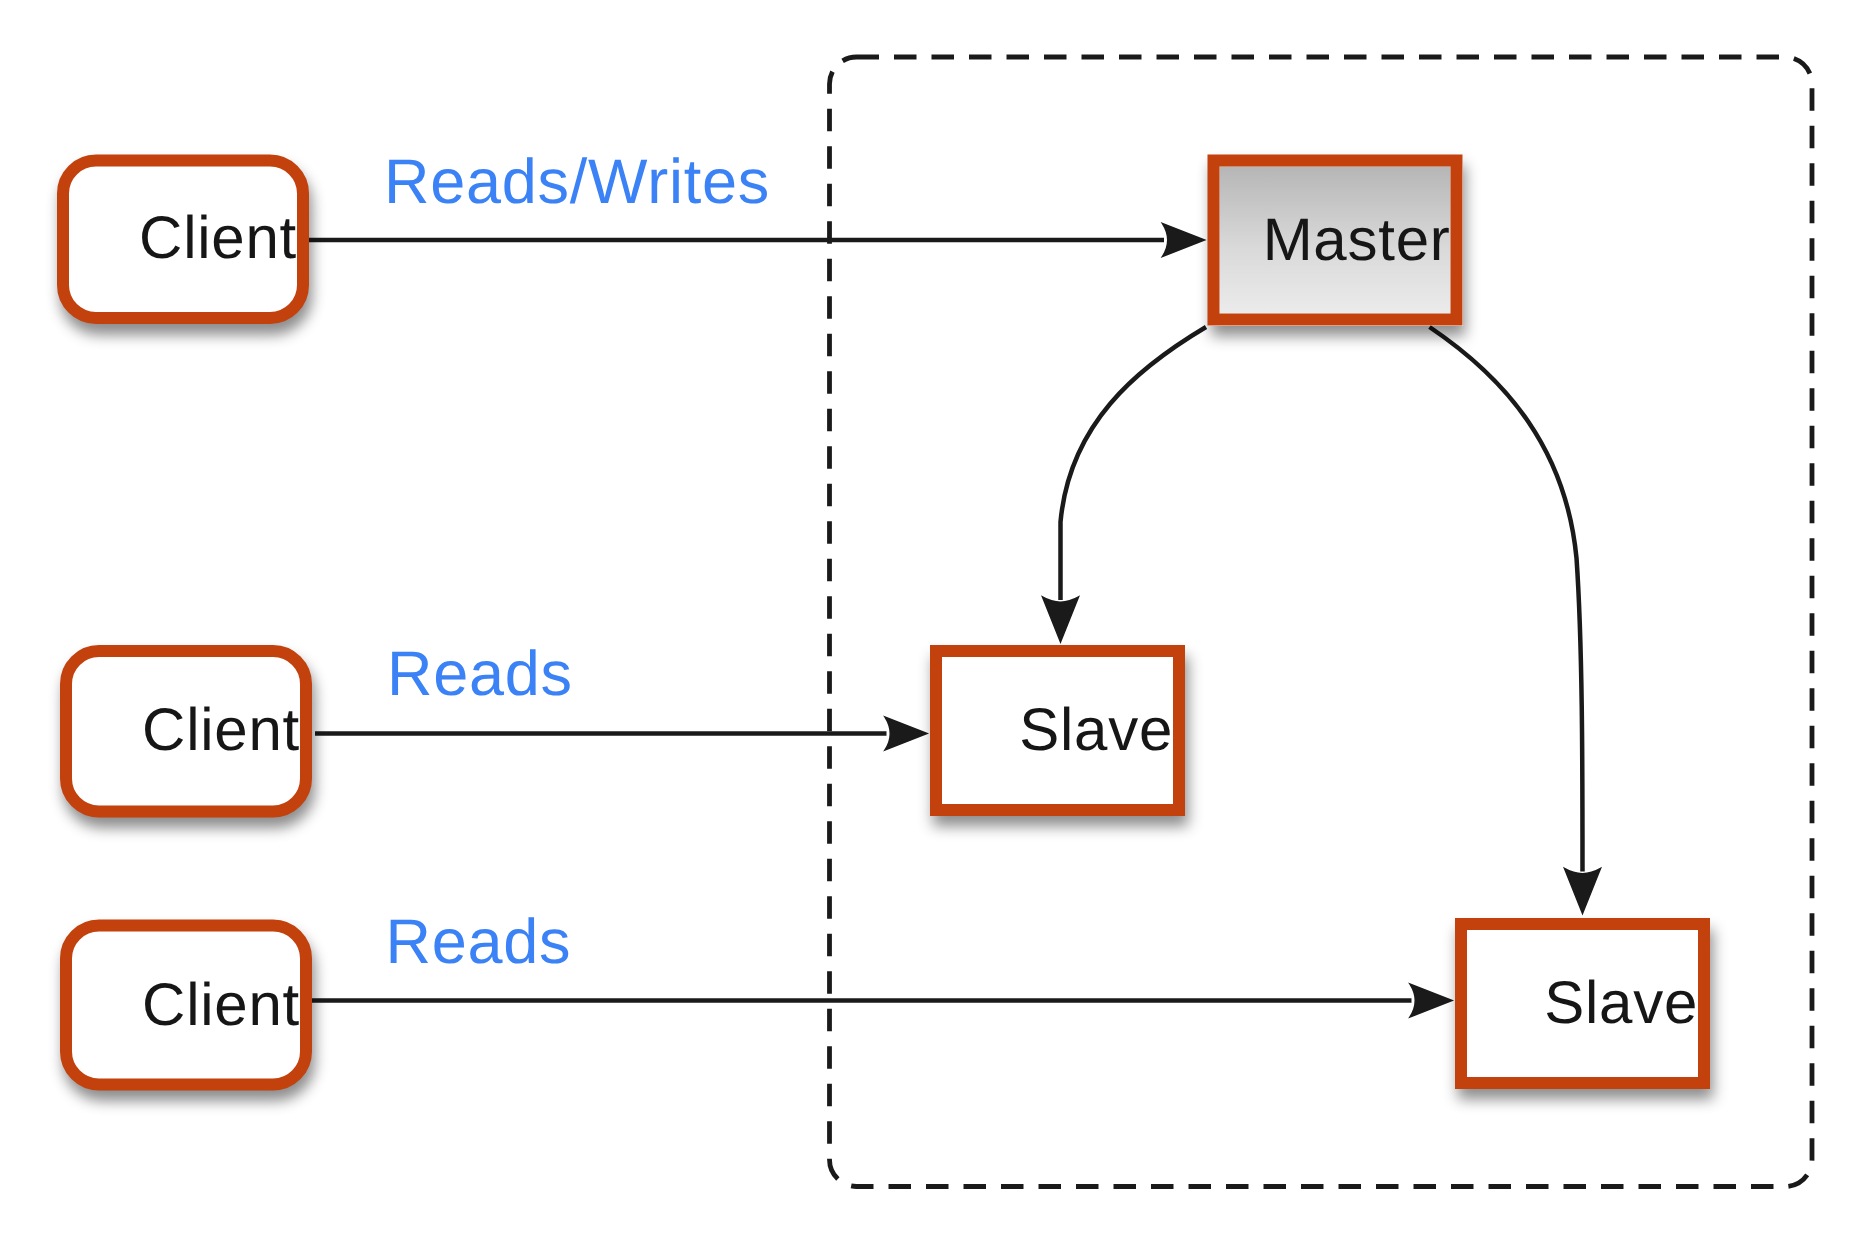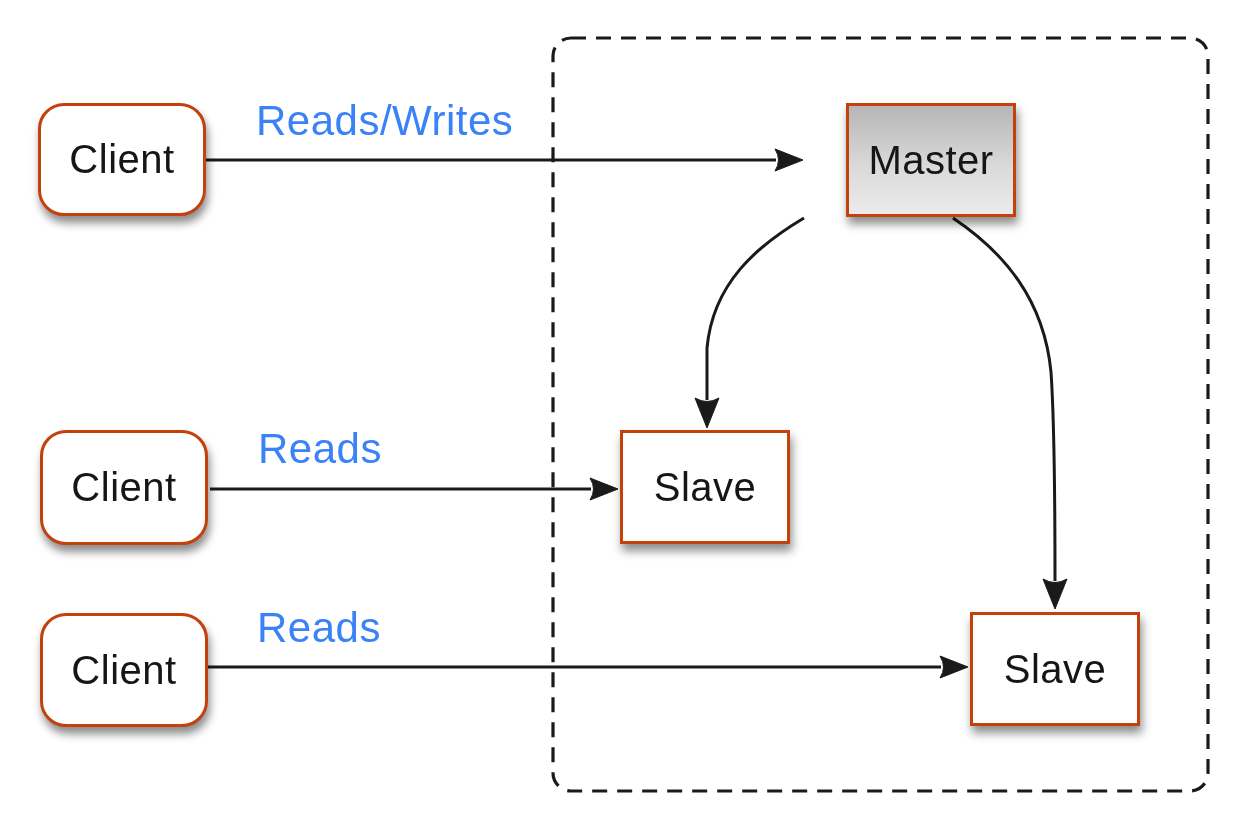--- a/index.html
+++ b/index.html
@@ -17,36 +17,35 @@
   }
   .arrow-layer {
     position: absolute;
     left: 0; top: 0;
     width: 1246px;
     height: 839px;
   }
   .node {
     position: absolute;
     box-sizing: border-box;
-    border: 3px solid #c2410c;
+    border: 8px solid #c2410c;
     background: #ffffff;
     display: flex;
     align-items: center;
-    justify-content: center;
+    justify-content: flex-end;
     font-size: 40px;
     color: #161616;
     letter-spacing: 0.5px;
     box-shadow: 2px 7px 9px rgba(0,0,0,0.45);
   }
   .node.rounded {
     border-radius: 26px;
   }
   .node.master {
     background: linear-gradient(180deg, #b6b6b6 0%, #d9d9d9 55%, #ebebeb 100%);
-    margin-left: 41px;
   }
   .edge-label {
     position: absolute;
     font-size: 42px;
     color: #3b82f6;
     white-space: nowrap;
     letter-spacing: 0.5px;
   }
 </style>
 </head>

